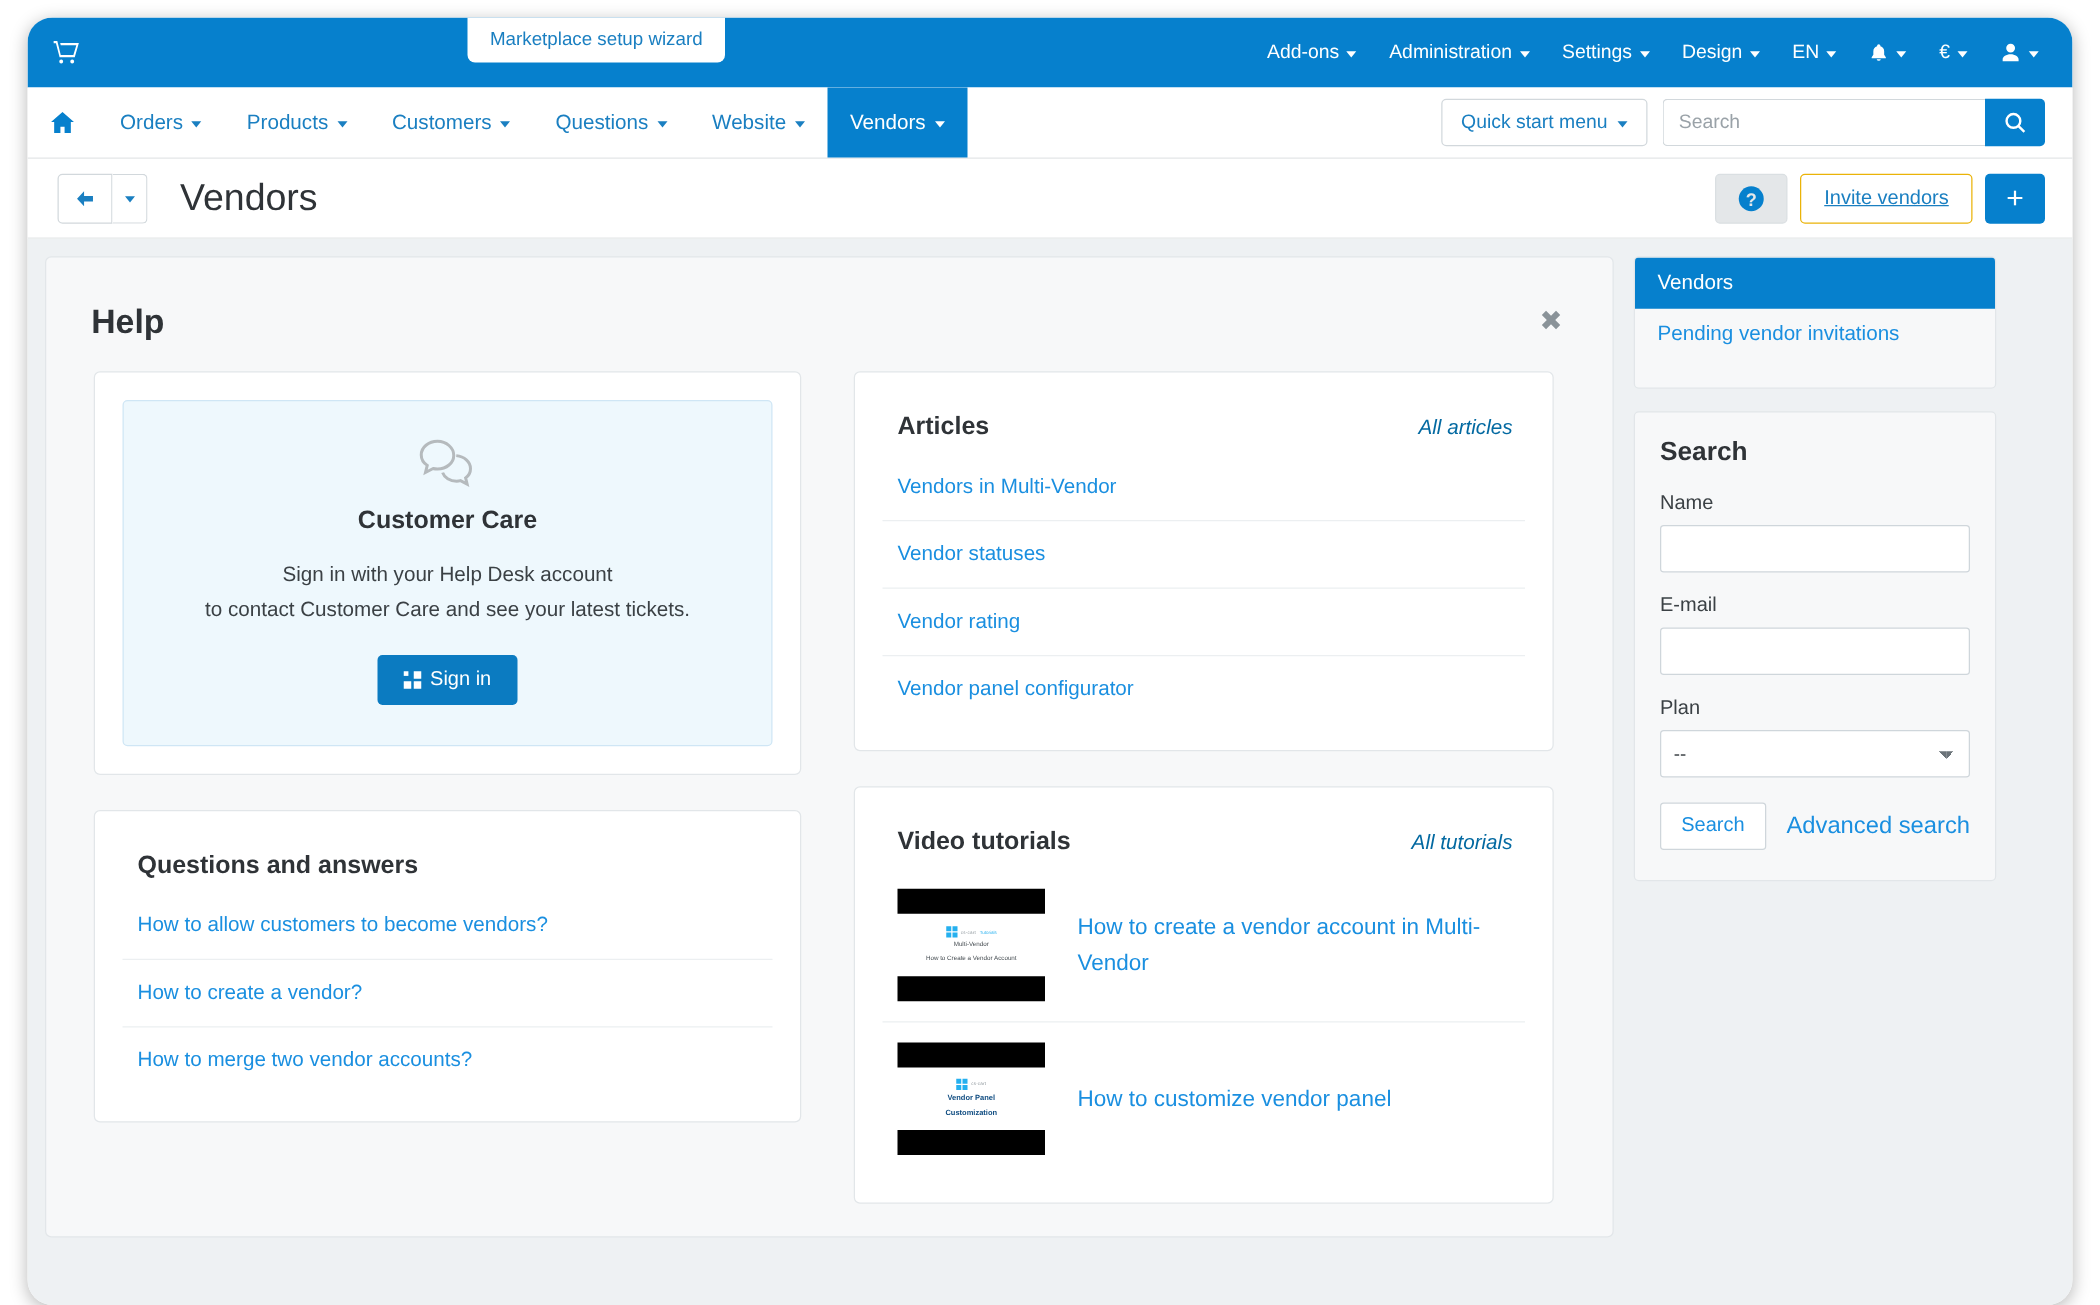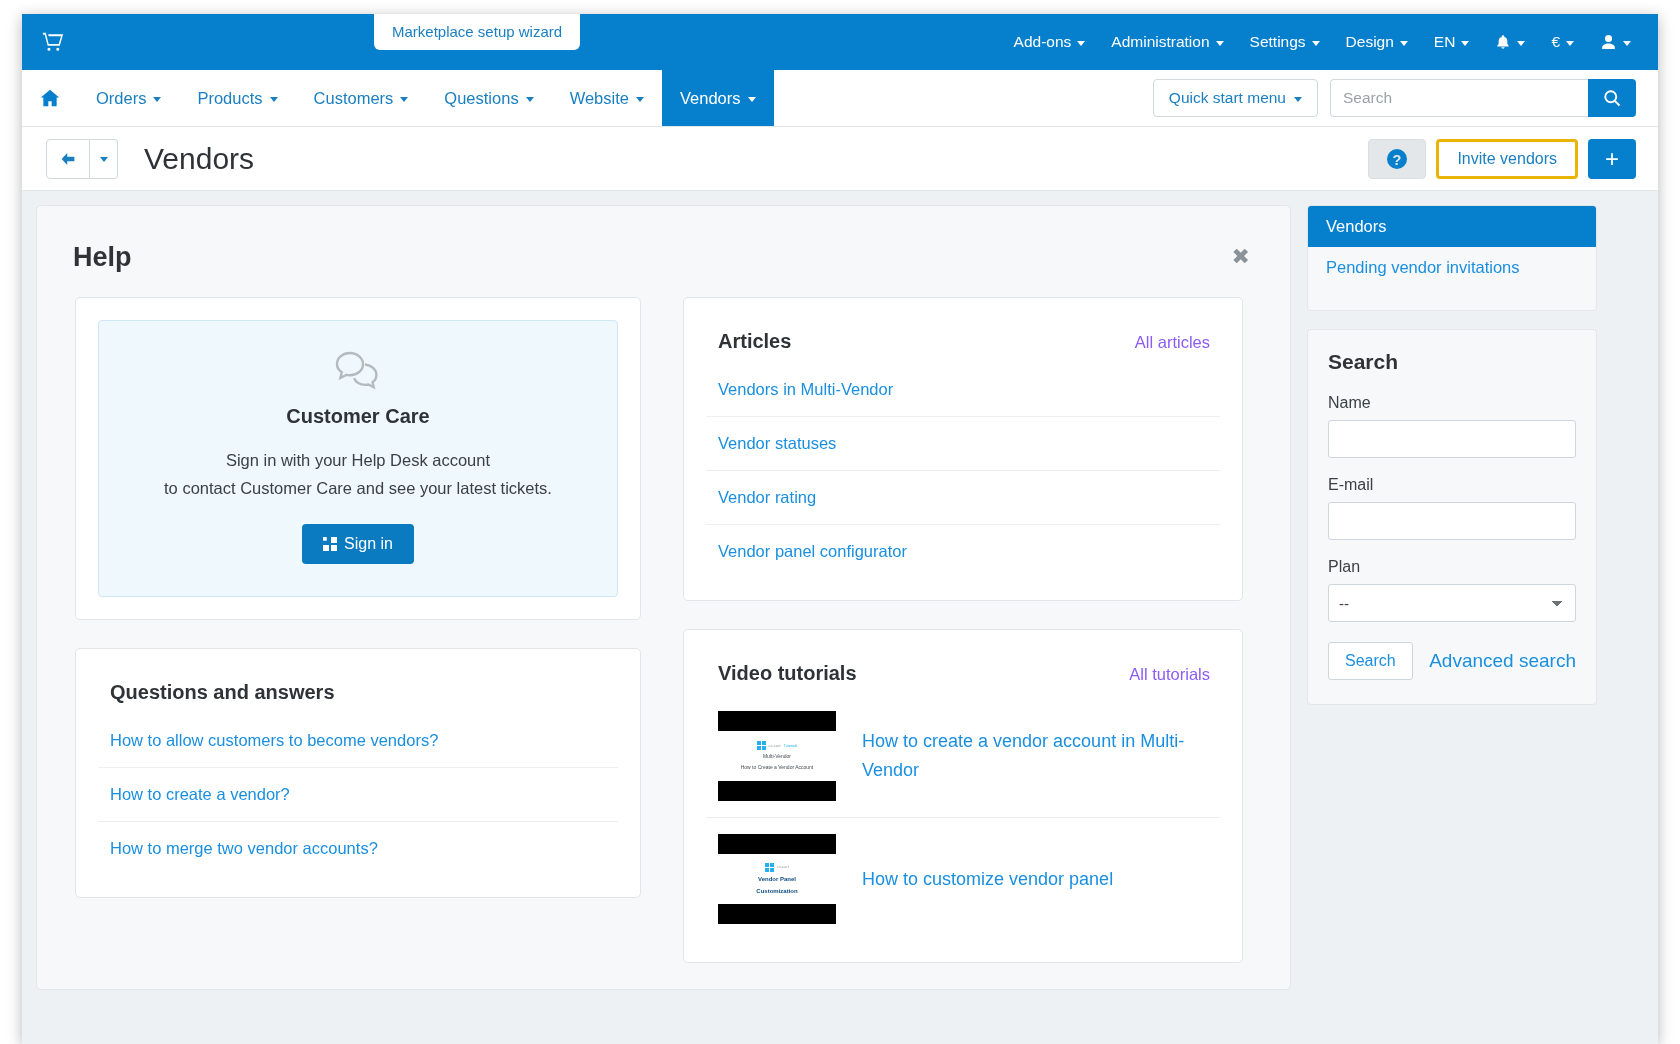--- a/index.html
+++ b/index.html
@@ -7,21 +7,21 @@
     width: 1680px; height: 1044px;
     background: #ffffff;
     font-family: "Liberation Sans", sans-serif;
     overflow: hidden;
   }
   .app {
     position: absolute;
     left: 22px; top: 14px;
     width: 1636px; height: 1030px;
     background: #ffffff;
-    border-radius: 0;
+    border-radius: 20px;
     overflow: hidden;
     box-shadow: 0 3px 14px rgba(0,0,0,.28);
   }
 
   
   .topbar {
     position: relative;
     height: 56px;
     background: #0680cd;
     display: flex;
@@ -188,29 +188,30 @@
   .help-btn {
     width: 58px; height: 40px;
     background: #e4e7e9;
     border: 1px solid #dadfe2;
     border-radius: 4px;
     display: flex; align-items: center; justify-content: center;
     cursor: pointer;
   }
   .invite-btn {
     height: 40px;
-    border: 3px solid #eab308;
+    border: 1px solid #eab308;
     border-radius: 4px;
     background: #fff;
     color: #1a7fc1;
     font-size: 16px;
     padding: 0 18px;
     display: flex; align-items: center;
     cursor: pointer;
     white-space: nowrap;
+    text-decoration: underline;
   }
   .plus-btn {
     width: 48px; height: 40px;
     background: #0680cd;
     border-radius: 4px;
     color: #fff;
     font-size: 24px;
     display: flex; align-items: center; justify-content: center;
     cursor: pointer;
     line-height: 1;
@@ -272,23 +273,24 @@
     font-size: 20px;
     font-weight: bold;
     color: #2f3337;
   }
   .card-head {
     display: flex; align-items: baseline;
     padding: 10px 10px 4px 12px;
   }
   .card-head-link {
     margin-left: auto;
-    color: #8b5cf6;
+    color: #0369a1;
     font-size: 16.5px;
     cursor: pointer;
+    font-style: italic;
   }
 
   
   .cc-box {
     border: 1px solid #cfe6f5;
     background: #eef8fd;
     border-radius: 4px;
     padding: 30px 20px 32px 20px;
     text-align: center;
   }

